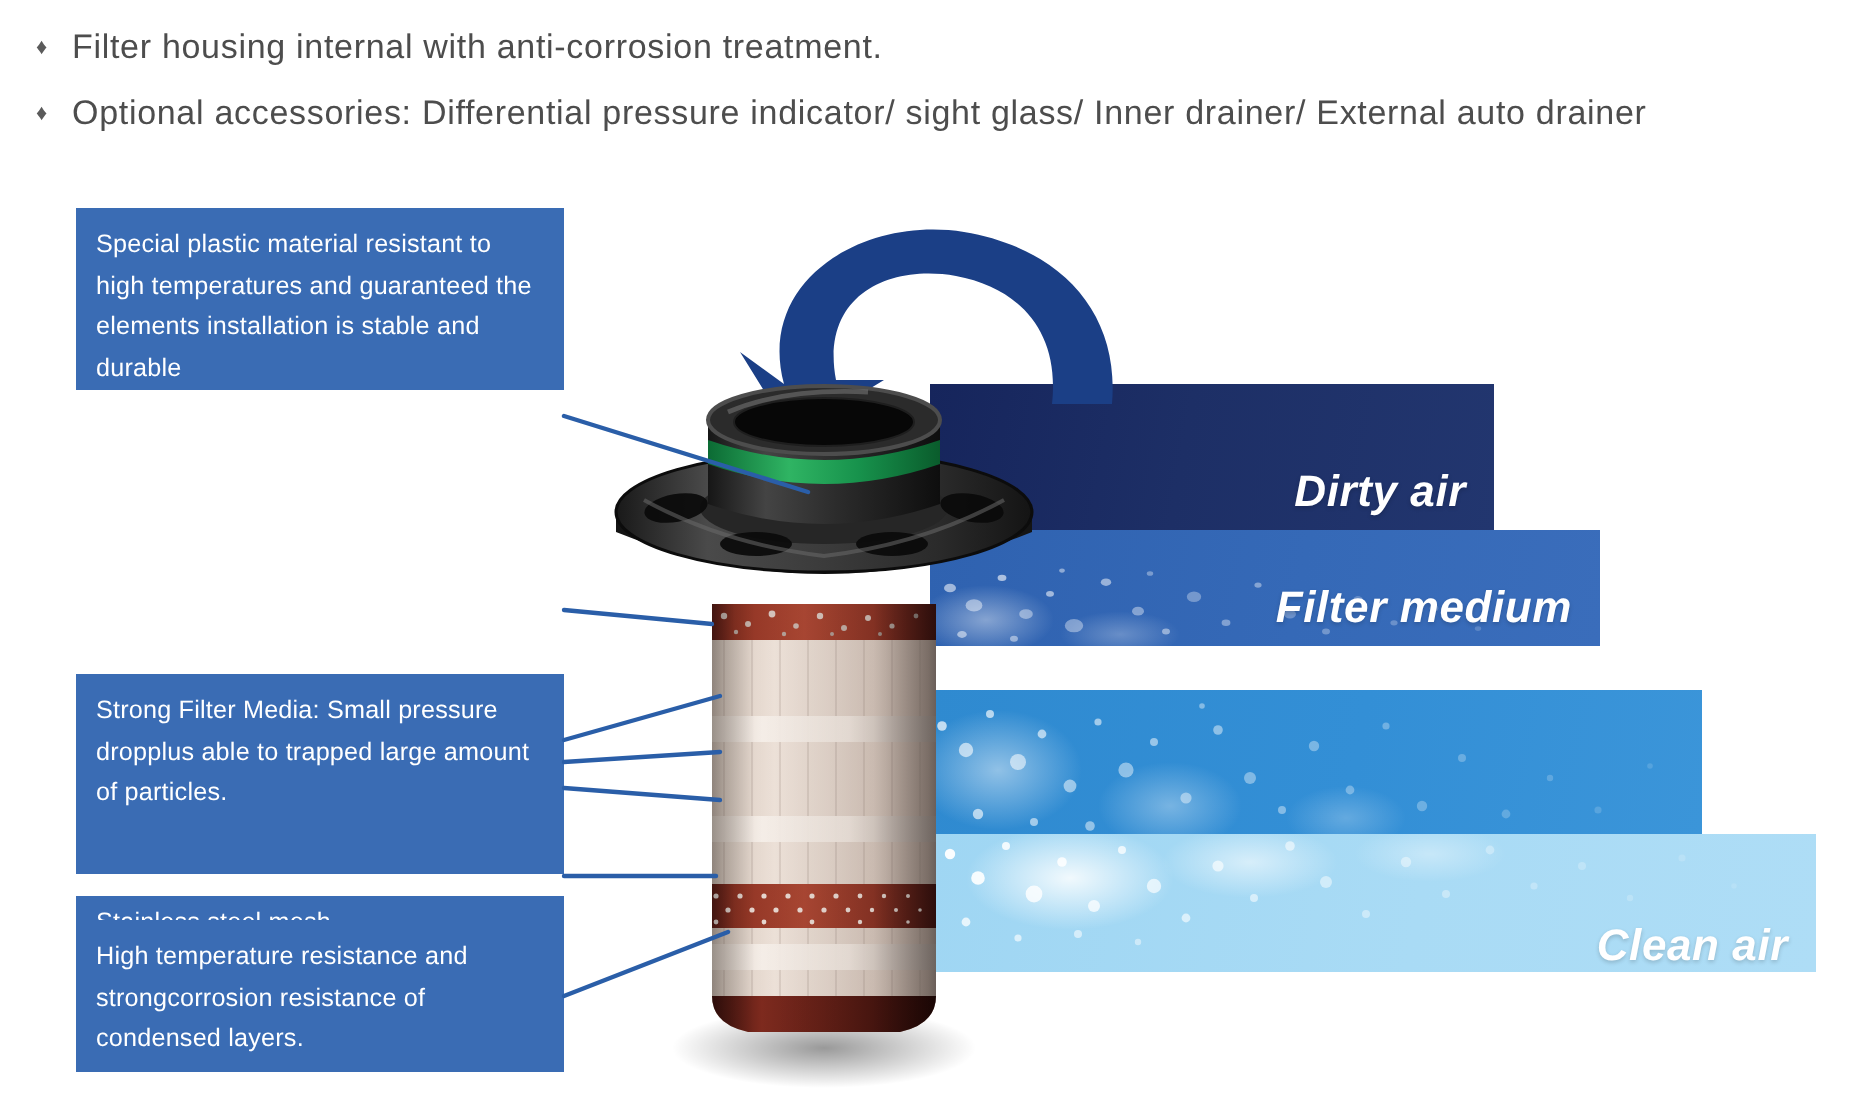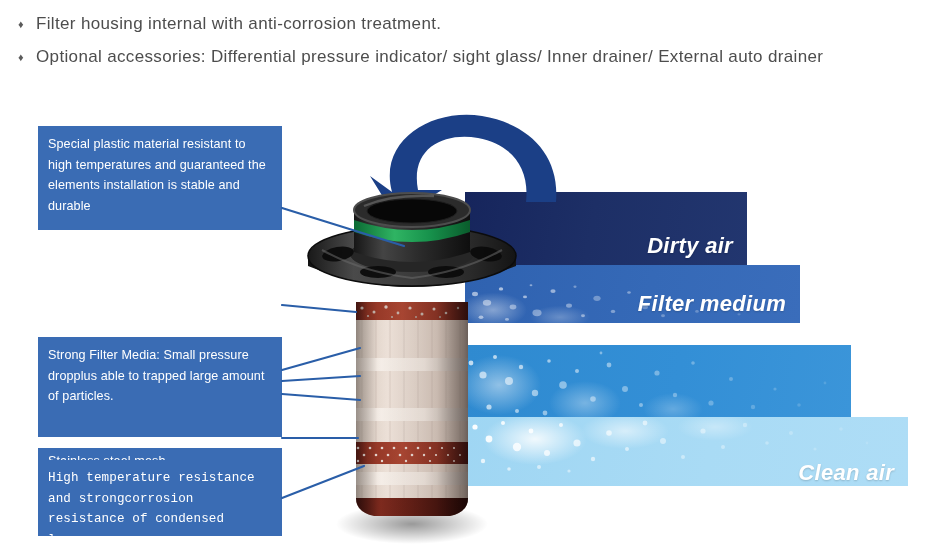--- a/index.html
+++ b/index.html
@@ -60,25 +60,25 @@
   #element{position:absolute;left:292px;top:180px;width:240px;height:368px;}
 
   
   .callout{
     position:absolute;left:38px;width:244px;
     background:#3a6cb4;color:#ffffff;
     font-size:12.6px;line-height:20.5px;
     padding:8px 10px 9px 10px;box-sizing:border-box;
     letter-spacing:.1px;
   }
-  #callout-0{top:126px;height:104px;}
+  #callout-0{top:104px;height:91px;}
   #callout-1{top:246px;height:68px;}
   #callout-2{top:337px;height:100px;}
   #callout-3{top:448px;height:26px;padding-top:4px;line-height:18px;}
-  #callout-4{top:460px;height:76px;font-family:Liberation Mono, monospace;}
+  #callout-4{top:460px;height:76px;}
 
   
   #leaders{position:absolute;left:0;top:0;width:934px;height:548px;pointer-events:none;}
 </style>
 </head>
 <body>
 
 <div id="stage">
 
   <div class="bullets">

